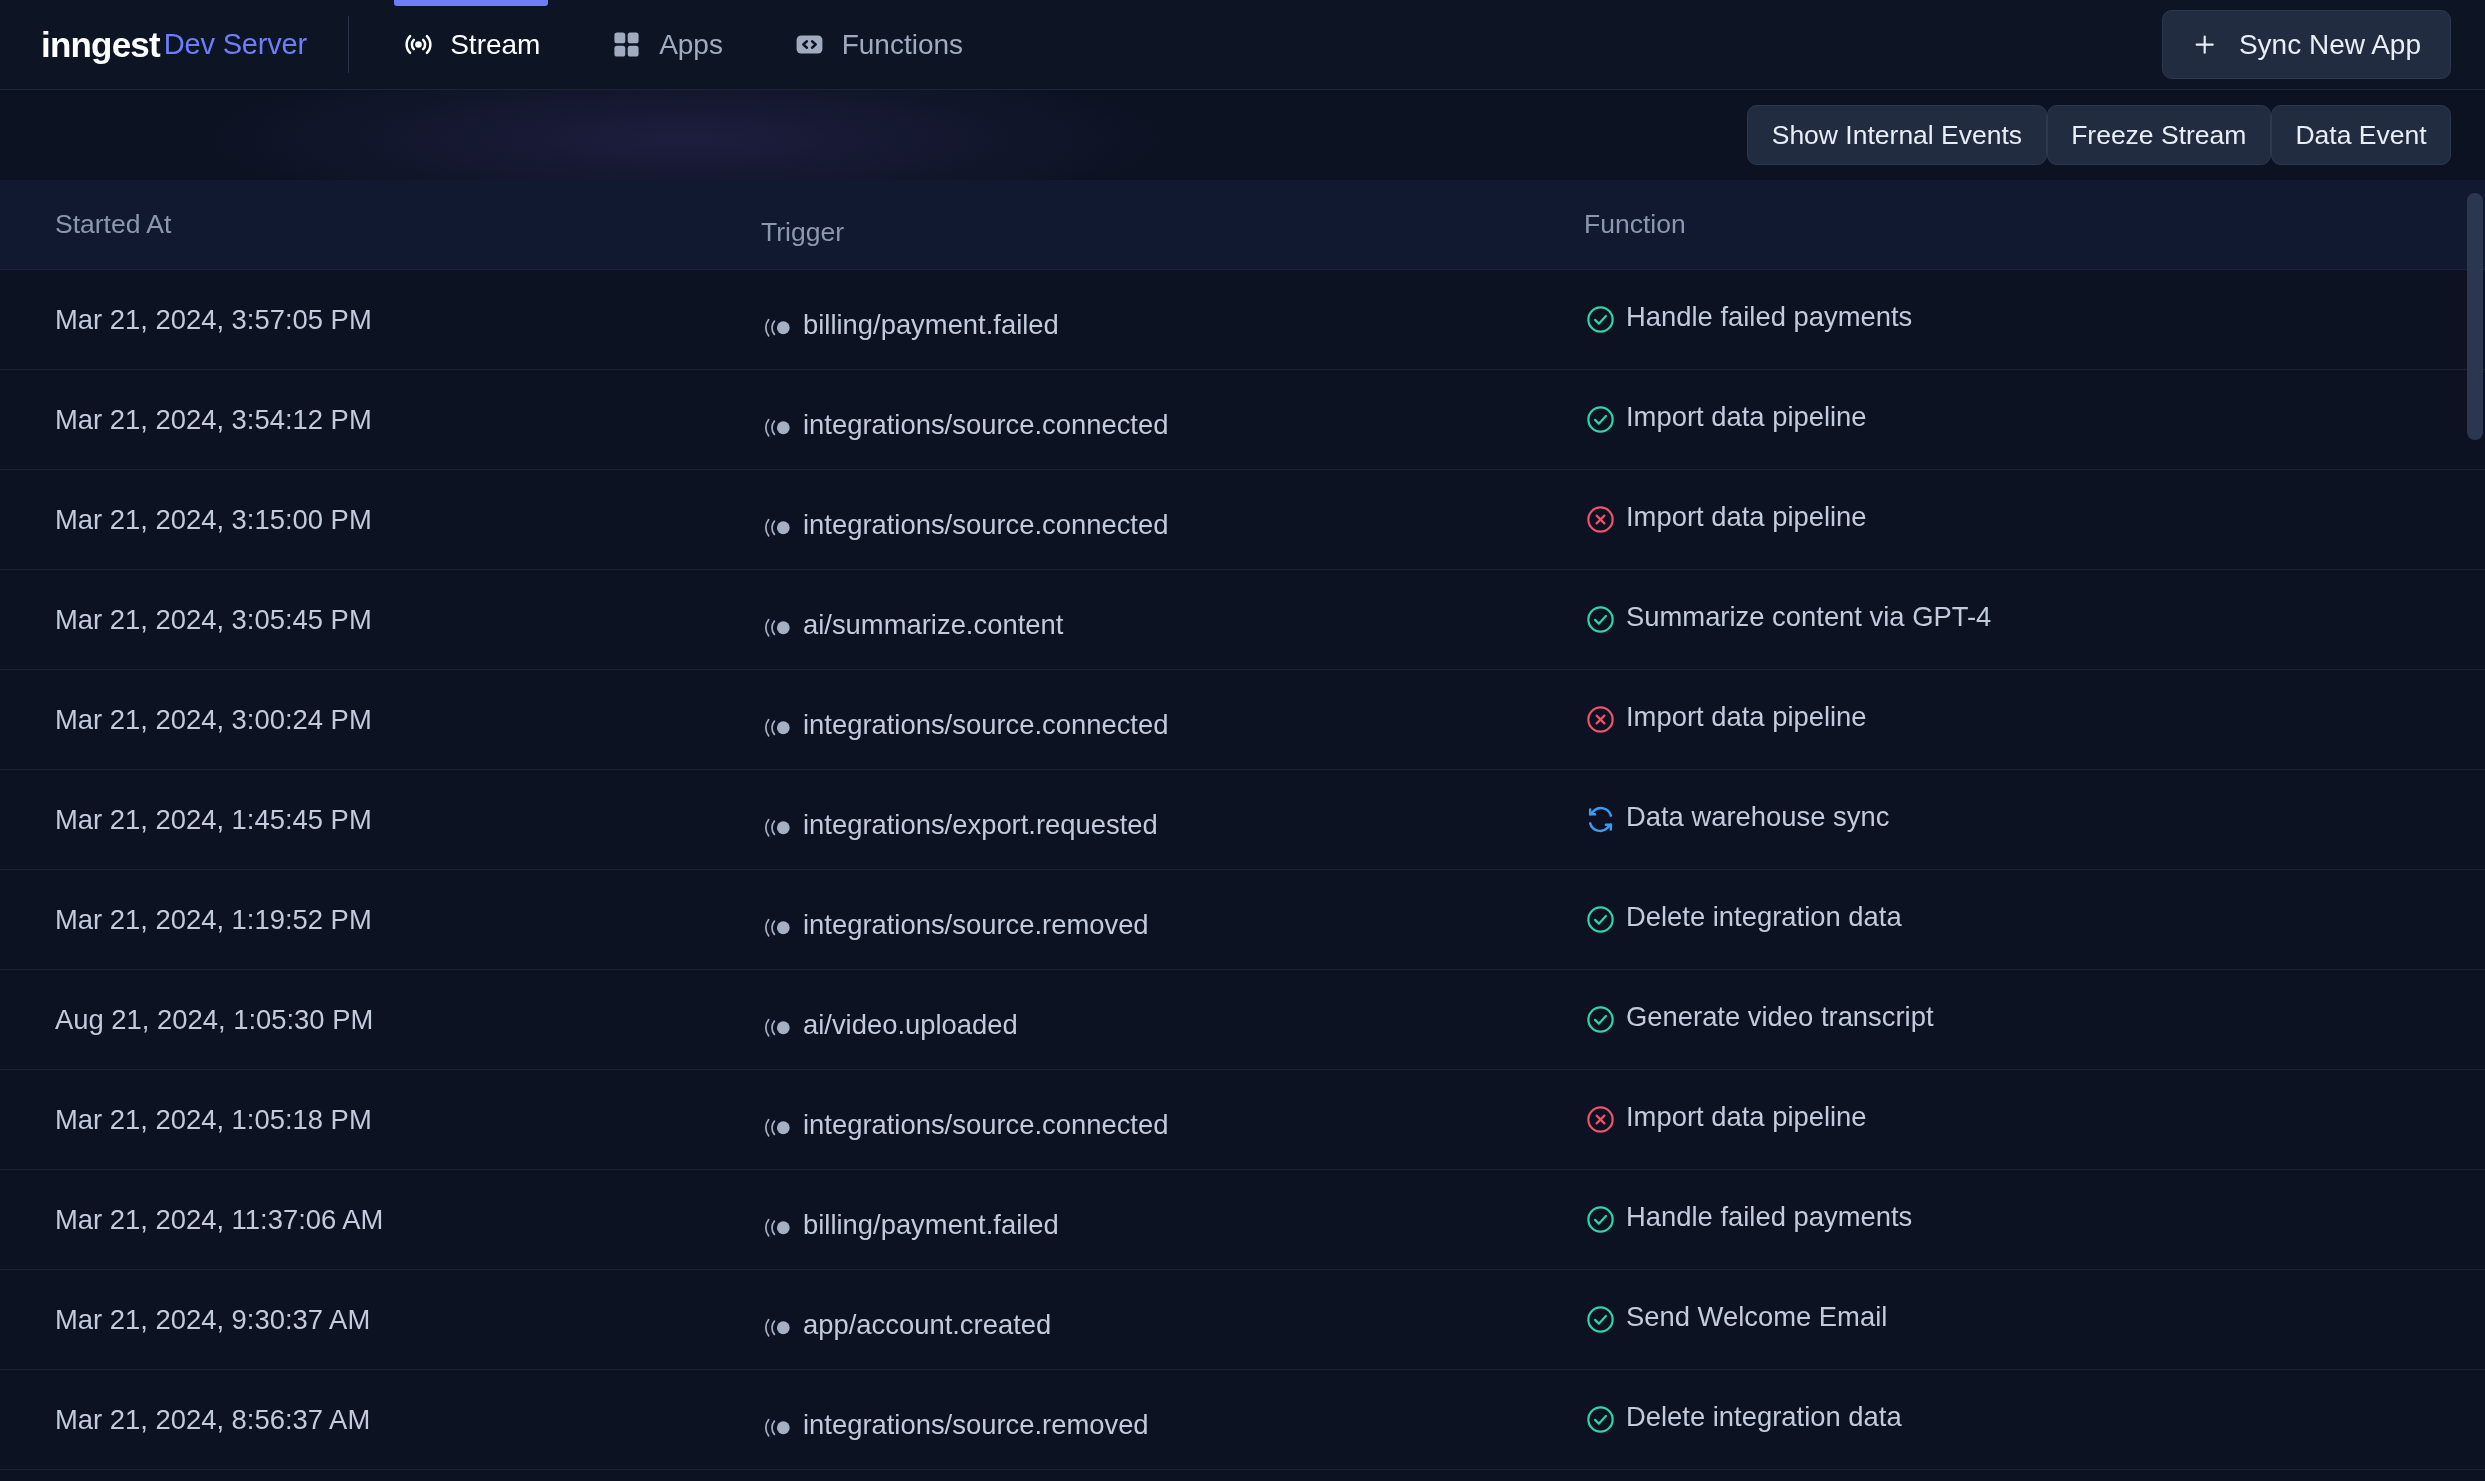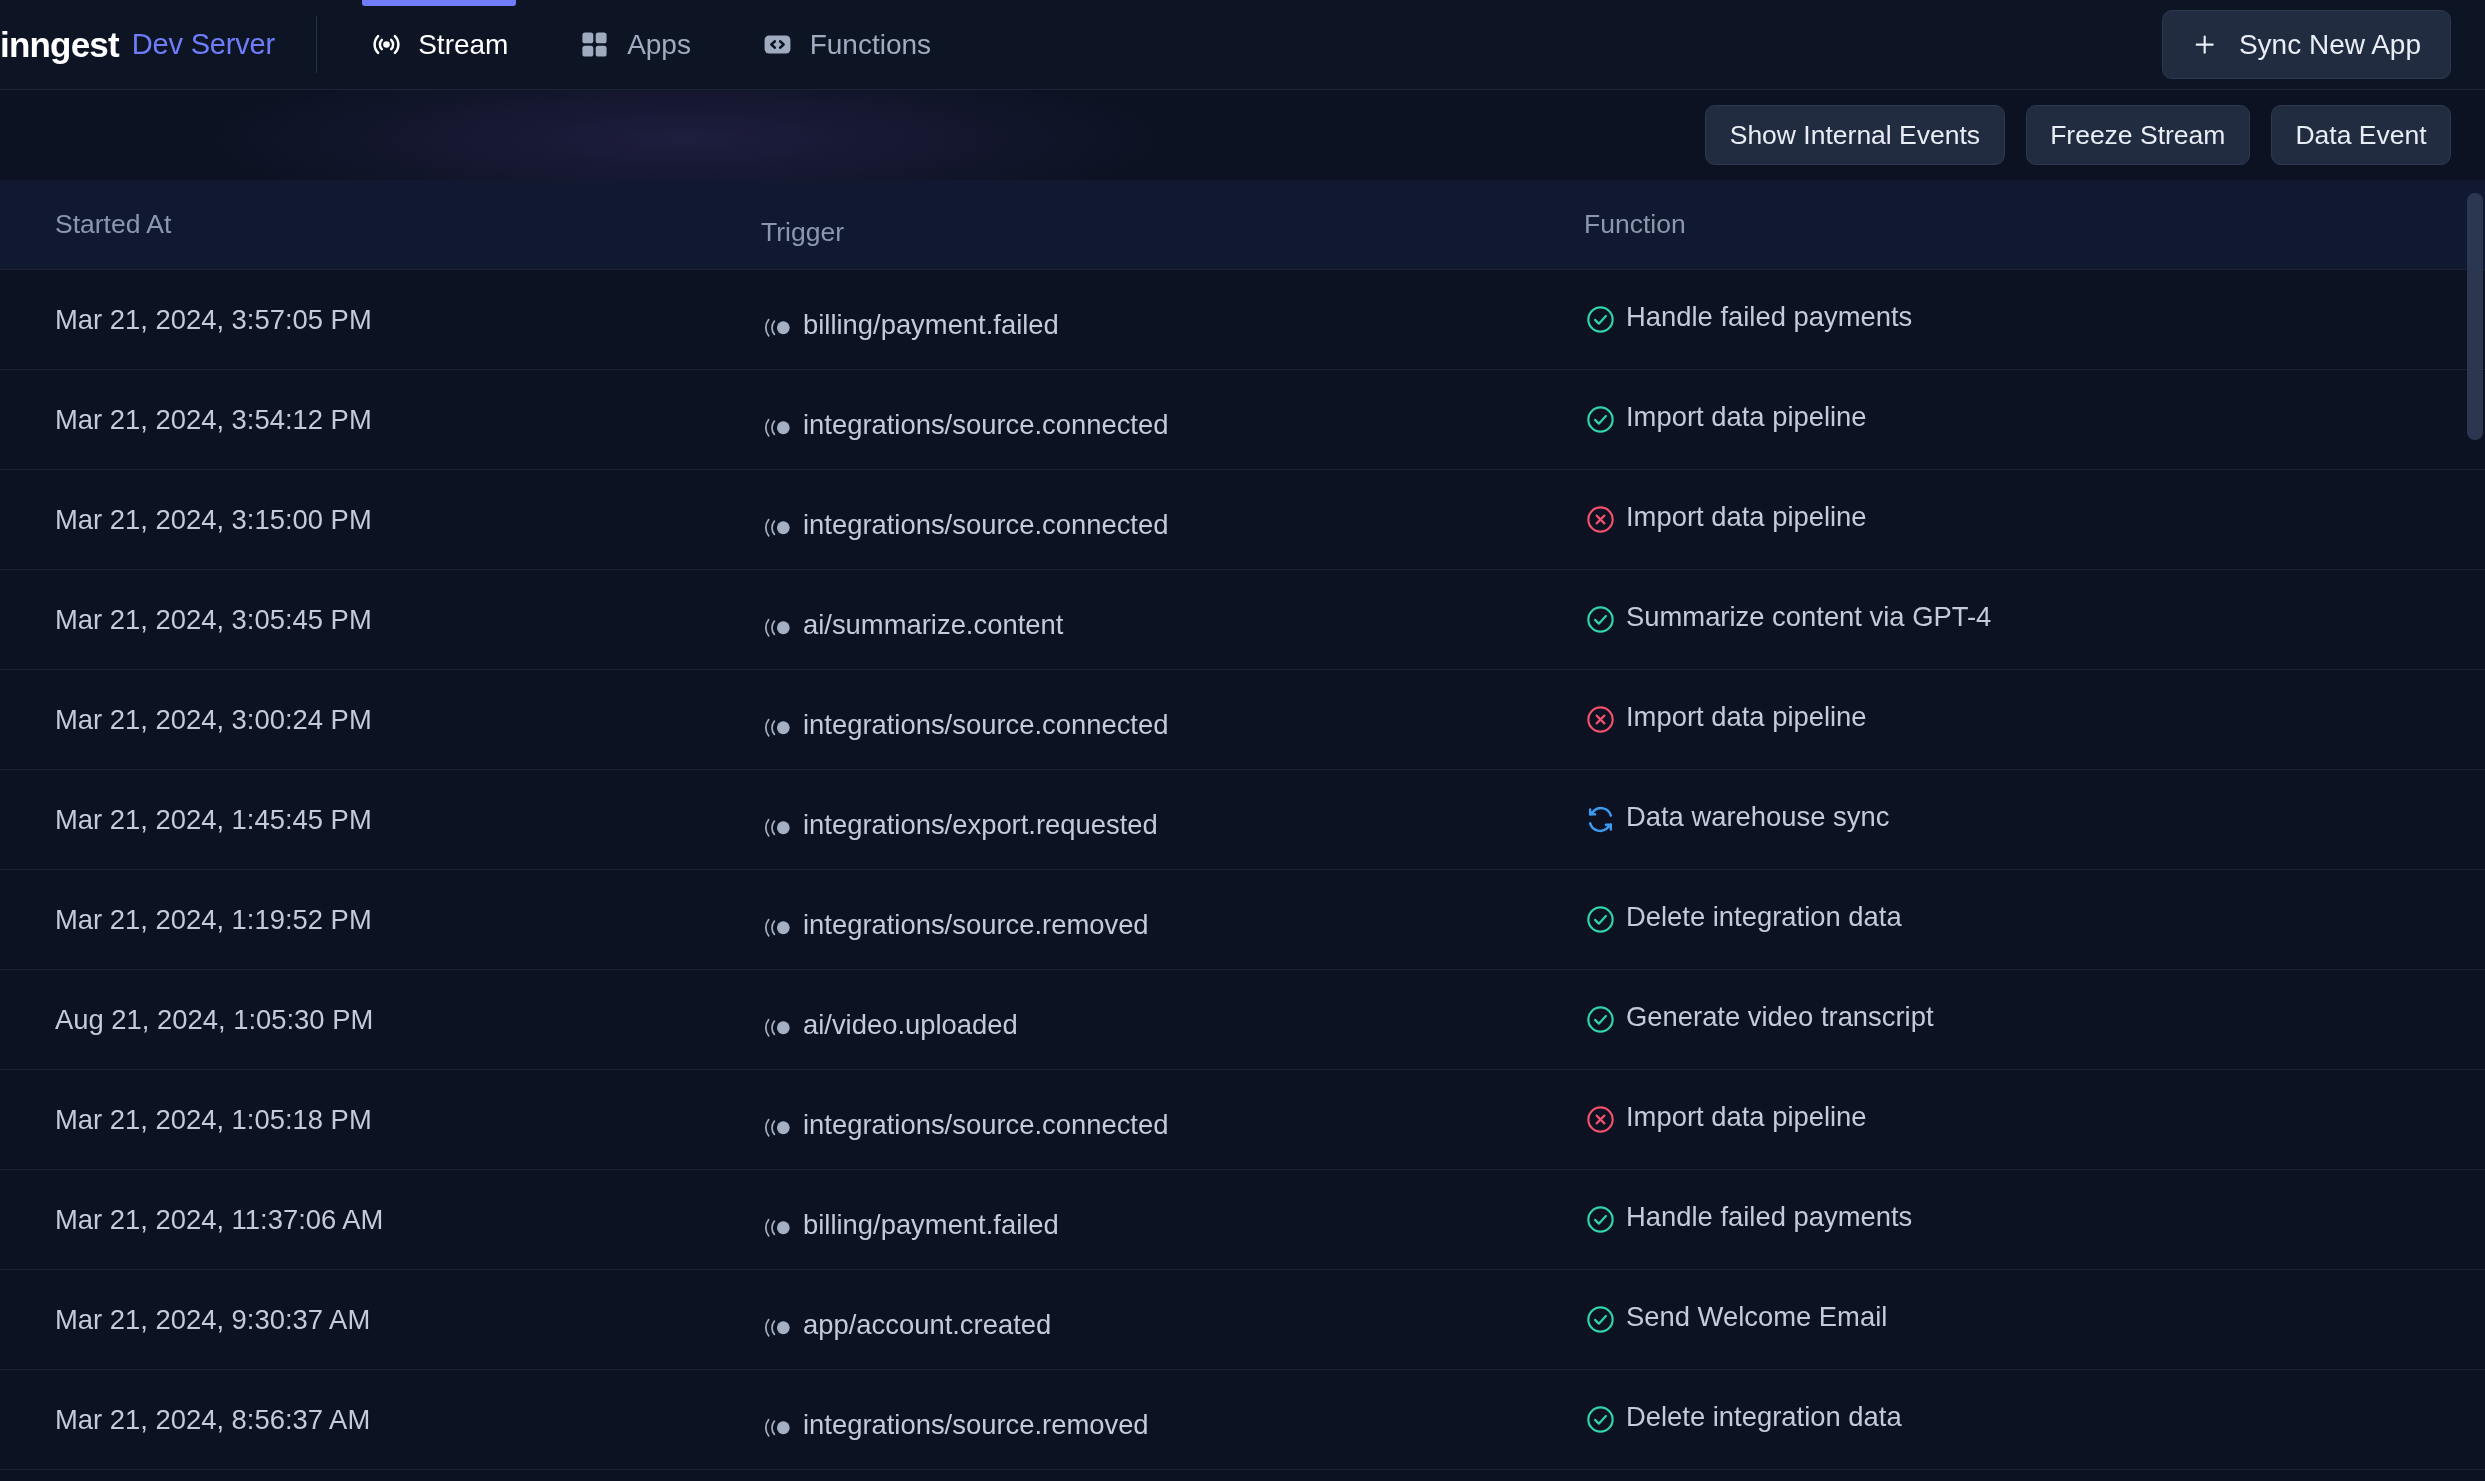--- a/index.html
+++ b/index.html
@@ -30,21 +30,22 @@
     display: flex;
     align-items: center;
     background: #0d1525;
     border-bottom: 1px solid #1d2639;
     z-index: 4;
   }
 
   .brand {
     display: flex;
     align-items: baseline;
-    gap: 13px;
+    gap: 4px;
+    padding-left: 41px;
     padding-right: 41px;
     height: 100%;
     align-items: center;
   }
   .brand-name {
     font-size: 35px;
     font-weight: bold;
     color: #ffffff;
     letter-spacing: -0.8px;
   }
@@ -124,21 +125,21 @@
 
   
   .toolbar {
     position: relative;
     height: 90px;
     flex: 0 0 90px;
     display: flex;
     align-items: center;
     justify-content: flex-end;
     padding-right: 35px;
-    gap: 21px;
+    gap: 0;
     background: #0c1222;
     overflow: hidden;
     z-index: 3;
   }
   .toolbar::before {
     content: "";
     position: absolute;
     left: 0; top: -39px;
     width: 1372px; height: 176px;
     background: radial-gradient(ellipse 686px 118px at 50% 50%, rgba(92,70,160,0.22), rgba(92,70,160,0) 70%);

